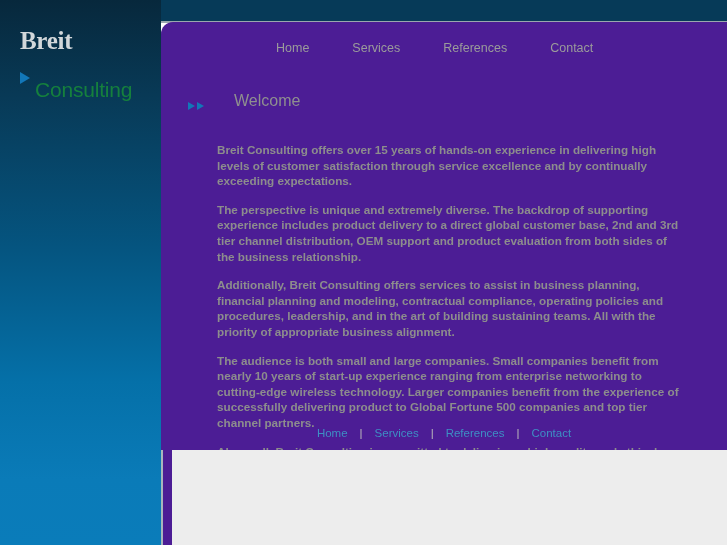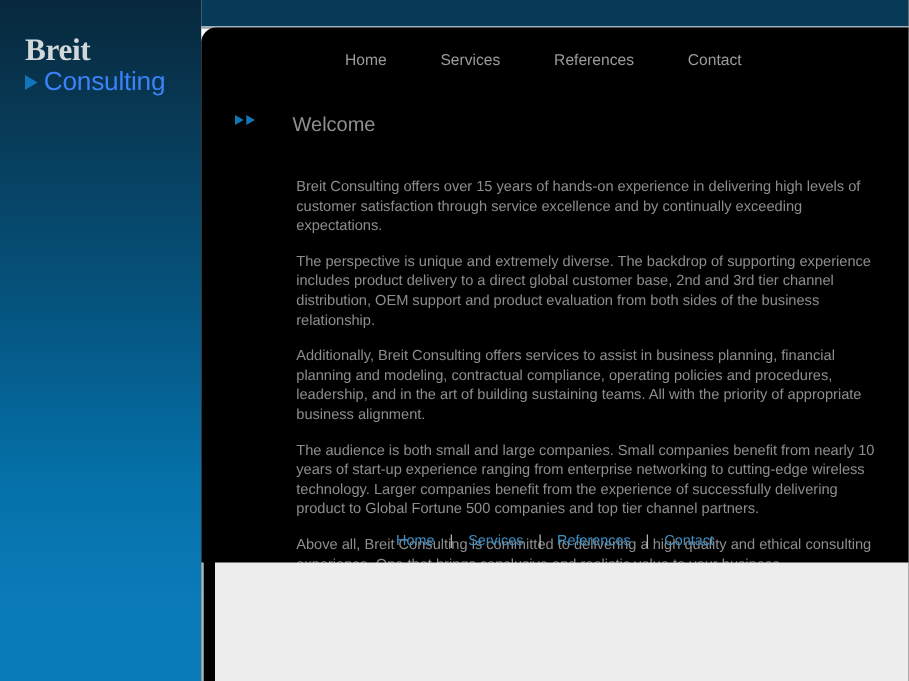--- a/index.html
+++ b/index.html
@@ -78,32 +78,33 @@
   .logo-arrow {
     width: 0;
     height: 0;
     border-top: 6px solid transparent;
     border-bottom: 6px solid transparent;
     border-left: 10px solid #1277b8;
     margin-right: 5px;
   }
   .logo-word {
     font-size: 21px;
-    color: #3b82f6;
+    color: #15803d;
     letter-spacing: -0.2px;
+    margin-top: 24px;
   }
 
   
   .card {
     position: absolute;
     left: 161px;
     top: 22px;
     width: 566px;
     height: 523px;
-    background: #000000;
+    background: #4c1d95;
     border-top-left-radius: 12px;
   }
 
   
   .topnav {
     position: absolute;
     left: 0;
     top: 0;
     width: 566px;
     height: 52px;
@@ -121,21 +122,21 @@
     white-space: nowrap;
   }
   .topnav-item:last-child { margin-right: 0; }
 
   
   .heading-row {
     position: absolute;
     left: 27px;
     top: 70px;
     display: flex;
-    align-items: flex-start;
+    align-items: flex-end;
   }
   .arrows {
     display: flex;
     align-items: center;
     margin-right: 28px;
   }
   .arrow {
     width: 0;
     height: 0;
     border-top: 4px solid transparent;
@@ -146,23 +147,24 @@
   .heading-text {
     font-size: 16px;
     color: #8f8f8f;
     font-weight: normal;
     margin: 0;
   }
 
   
   .content {
     position: absolute;
-    left: 76px;
+    left: 56px;
     top: 120px;
     width: 463px;
+    font-weight: bold;
   }
   .para {
     font-size: 11.7px;
     line-height: 15.6px;
     color: #8d8d8d;
     margin: 0 0 13px 0;
     text-align: left;
   }
   .signature {
     font-size: 11.7px;

